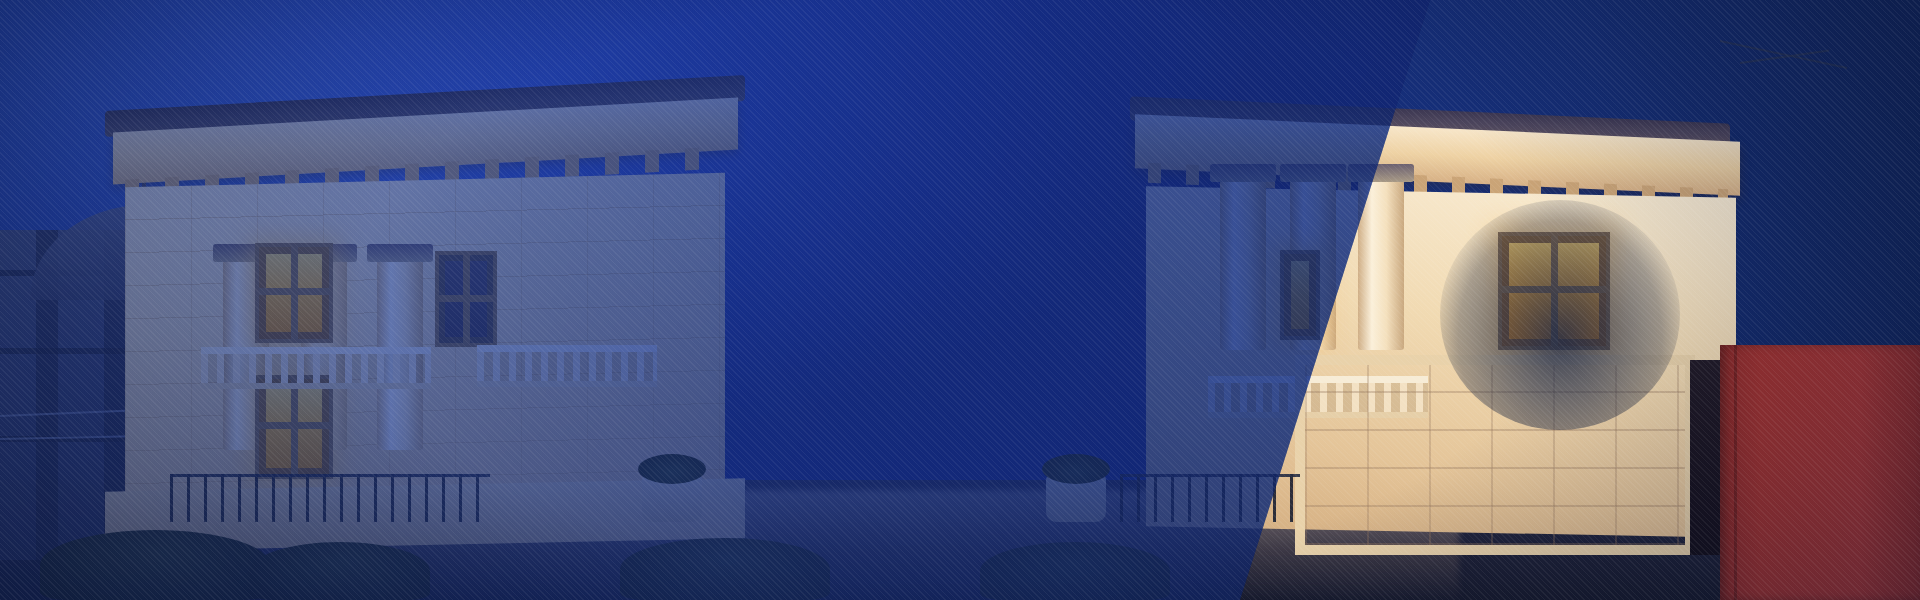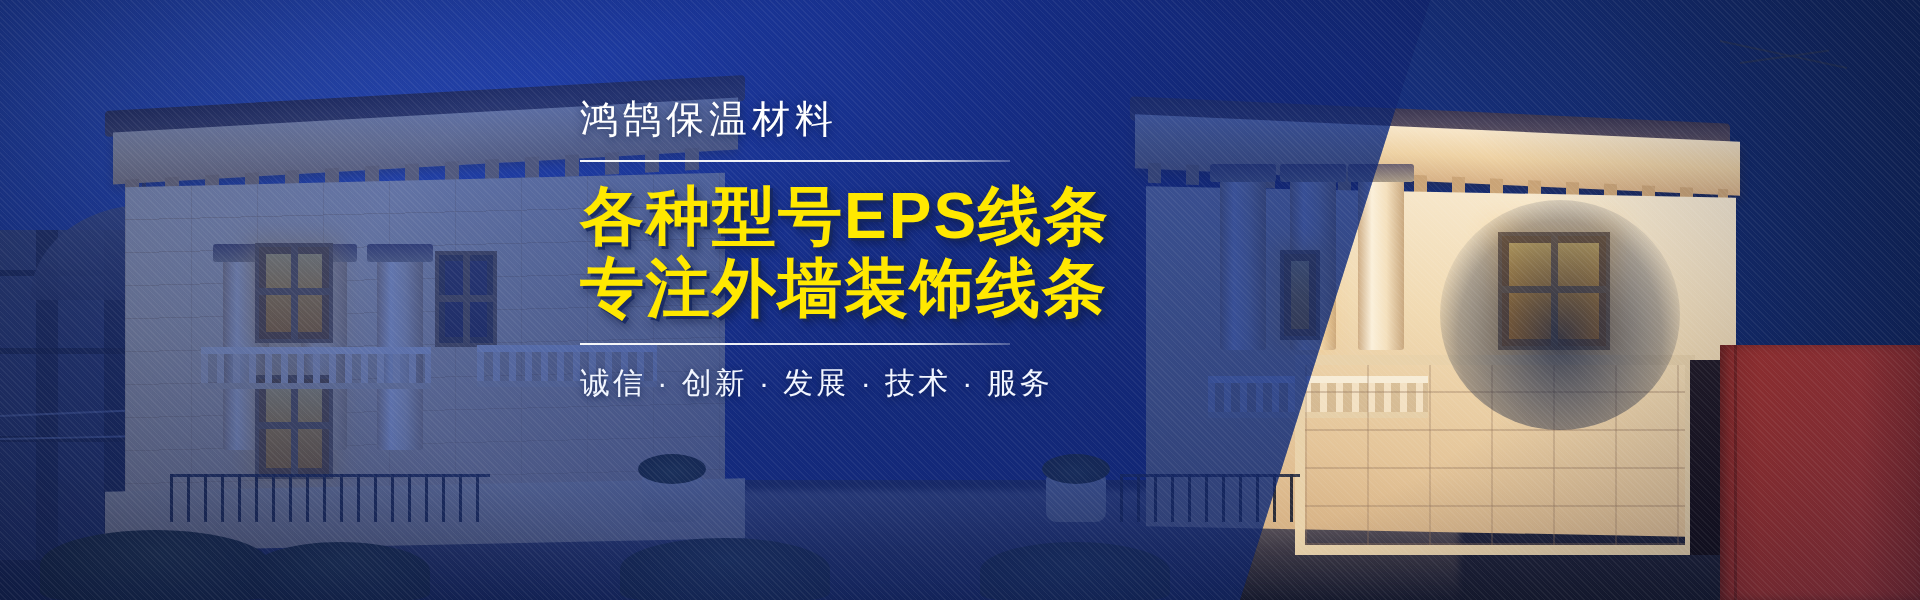--- a/index.html
+++ b/index.html
@@ -352,29 +352,14 @@
   <div class="planter" style="left:1046px;"></div>
   <div class="fence" style="left:170px;width:320px;"></div>
   <div class="fence" style="left:1120px;width:180px;"></div>
 
   <div class="overlay"></div>
   <div class="overlay-2"></div>
   <div class="overlay-edge"></div>
   <div class="vignette"></div>
   <div class="hatch"></div>
 
-  <div class="content">
-
-    <div class="brand">鸿鹄保温材料</div>
-
-    <div class="rule"></div>
-
-    <div class="headline">
-      <div class="line">各种型号EPS线条</div>
-      <div class="line">专注外墙装饰线条</div>
-    </div>
-
-    <div class="rule lower"></div>
-
-    <div class="tagline">诚信 · 创新 · 发展 · 技术 · 服务</div>
-  </div>
 
 </div>
 
 </body></html>

